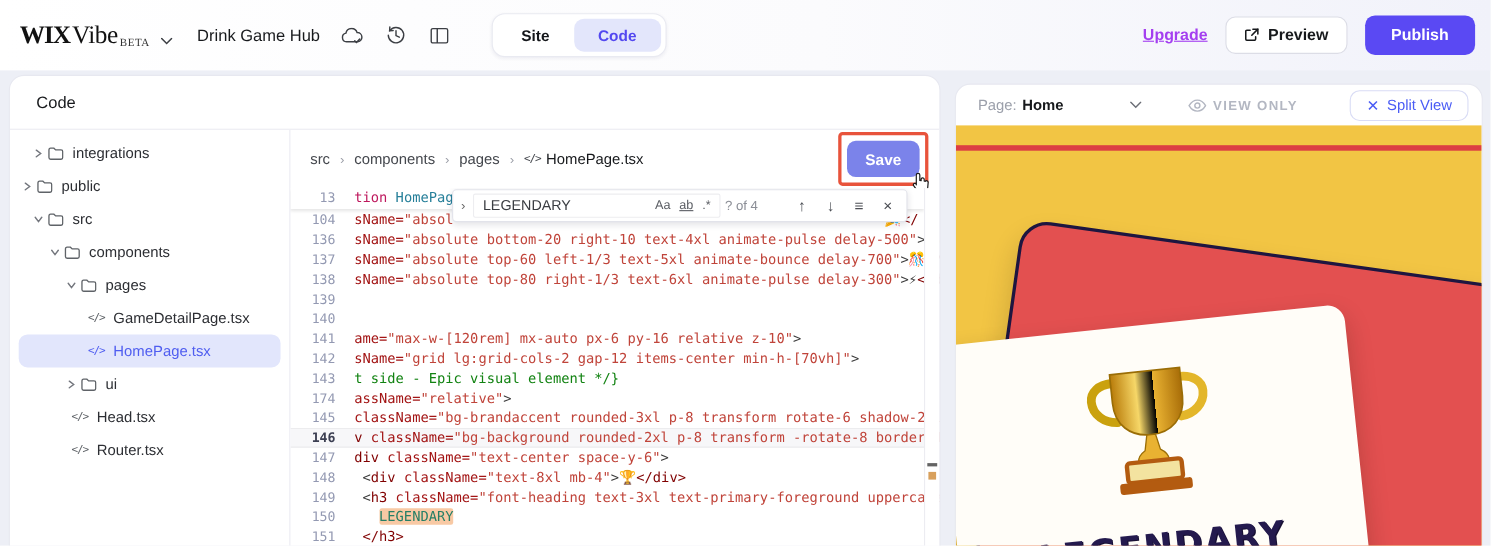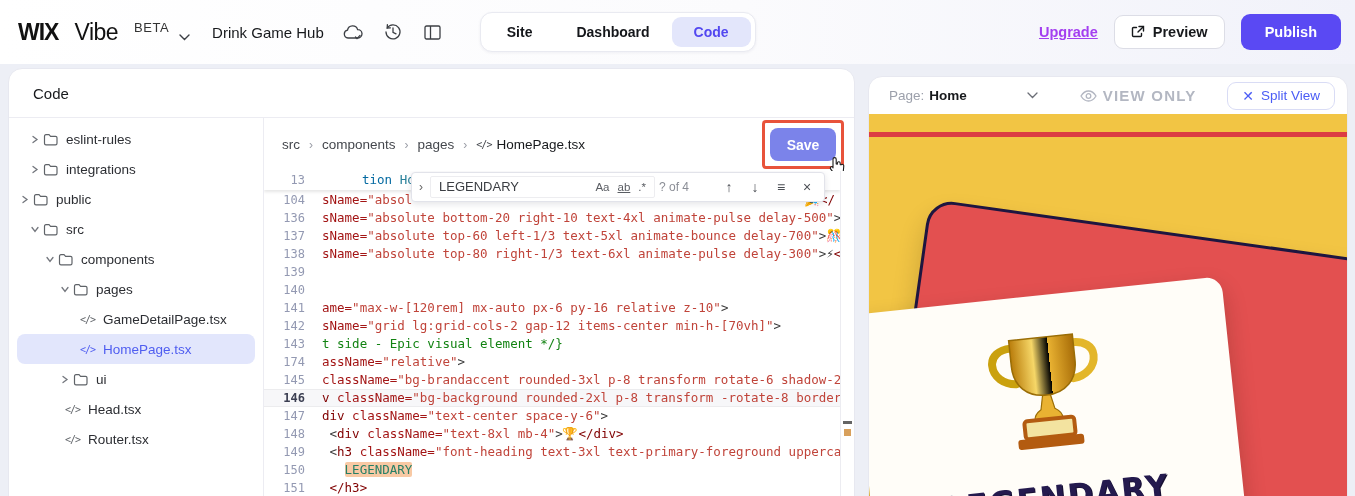--- a/index.html
+++ b/index.html
@@ -2,24 +2,24 @@
 <html><head>
 <meta charset="utf-8">
 <style>
   * { margin:0; padding:0; box-sizing:border-box; }
   html,body { width:1355px; height:496px; overflow:hidden; }
   body { font-family:"Liberation Sans", sans-serif; background:#edeff6; color:#1f2125; }
 
   
   .topbar { height:64px; display:flex; align-items:center; padding:0 14px 0 18px;
             background:linear-gradient(90deg,#ffffff 0%,#fbfbfd 55%,#f1f2fa 100%); }
-  .logo { display:flex; align-items:flex-start; gap:16px; }
+  .logo { display:flex; align-items:flex-end; gap:2px;font-family:Liberation Serif, serif; }
   .logo .wix { font-weight:800; font-size:23px; letter-spacing:-1px; color:#111; }
   .logo .vibe { font-weight:400; font-size:23px; letter-spacing:-.5px; color:#111; }
-  .logo .beta { font-size:13px; letter-spacing:.5px; color:#333; margin-top:1px; }
+  .logo .beta { font-size:10px; letter-spacing:.5px; color:#333; margin-top:1px; }
   .chev { display:inline-block; }
   .logo-chev { margin:10px 0 0 10px; }
   .project-name { margin-left:22px; font-size:15px; color:#17191c; }
   .tb-icons { display:flex; gap:18px; margin-left:18px; align-items:center; }
   .tb-icon { width:22px; height:22px; display:flex; align-items:center; justify-content:center; cursor:pointer; }
   .tab-pill { margin-left:36px; background:#fff; border:1px solid #e9eaf1; border-radius:12px;
               box-shadow:0 1px 3px rgba(40,40,80,.06); display:flex; align-items:center; padding:4px; height:40px; }
   .tab { font-size:14px; font-weight:700; color:#14161a; padding:7px 22px; border-radius:9px; cursor:pointer; }
   .tab.active { background:#e3e6fb; color:#5348f0; }
   .tb-right { margin-left:auto; display:flex; align-items:center; gap:16px; }
@@ -64,21 +64,21 @@
   .ed-code { position:relative; height:calc(100% - 53px); overflow:hidden;
              font-family:"DejaVu Sans Mono",monospace; font-size:12.5px; line-height:18px; }
   .code-scroll { padding-top:20px; }
   .cline { display:flex; height:18px; white-space:pre; }
   .cline .gut { width:58px; flex:none; text-align:right; padding-right:17px; color:#9399b2; font-size:12px; }
   .cline .src { flex:1; overflow:hidden; }
   .cline.current { background:#f7f7f9; box-shadow:inset 0 1px 0 #ececee, inset 0 -1px 0 #ececee; }
   .cline.current .gut { color:#3c3f52; font-weight:700; }
   .sticky-line { position:absolute; top:0; left:0; right:14px; height:19px; background:#fff; z-index:3;
                  box-shadow:0 2px 3px rgba(0,0,0,.10); }
-  .tk-kw { color:#0369a1;margin-left:40px; } .tk-fn { color:#267f99; } .tk-attr { color:#a31515; }
+  .tk-kw { color:#be185d; } .tk-fn { color:#267f99; } .tk-attr { color:#a31515; }
   .tk-str { color:#c0443a; } .tk-tag { color:#800000; } .tk-pun { color:#3b3b3b; }
   .tk-cmt { color:#128312; } .tk-em { color:#3b3b3b; } .tk-pln { color:#267f66; }
   .tk-match { color:#267f66; background:#f8c9a4; border-radius:2px; }
   .gapseg { display:inline-block; }
 
   
   .find-widget { position:absolute; z-index:5; top:1px; left:147px; width:414px; height:30px; background:#fff;
                  border:1px solid #e2e3ea; border-radius:4px; box-shadow:0 2px 6px rgba(30,30,60,.12);
                  display:flex; align-items:center; font-family:"Liberation Sans",sans-serif; }
   .fw-collapse { width:18px; display:flex; justify-content:center; color:#666; font-size:12px; cursor:pointer; }
@@ -98,21 +98,21 @@
   .sb-match { position:absolute; top:258px; right:3px; width:7px; height:7px; background:#d8a05c; }
 
   
   .preview-window { position:absolute; left:868px; top:12px; width:480px; height:432px; background:#fff;
                     border:1px solid #e7e8f0; border-radius:14px 14px 0 0; overflow:hidden; }
   .pv-header { height:37px; display:flex; align-items:center; padding:0 12px 0 20px;border-radius:15px; }
   .pv-page-label { font-size:13.5px; color:#9ca0ab; }
   .pv-page-value { font-size:13.5px; font-weight:700; color:#17191c; margin-left:5px; }
   .pv-chev { margin-left:60px; }
   .pv-viewonly { display:flex; align-items:center; gap:6px; margin-left:42px; color:#b3b7c2;
-                 font-size:15px; font-weight:700; letter-spacing:1.2px; }
+                 font-size:12px; font-weight:700; letter-spacing:1.2px; }
   .btn-splitview { margin-left:auto; display:flex; align-items:center; gap:7px; background:#fff;
                    border:1px solid #d9dcf5; border-radius:9px; padding:5px 14px; font-size:13.5px;
                    color:#4a5cf5; cursor:pointer; }
   .btn-splitview .x { font-size:14px; }
 
   .pv-site { position:relative; height:calc(100% - 37px); background:#f2c544; overflow:hidden; }
   .site-title { padding:22px 0 0 22px; font-size:25px; font-weight:800; letter-spacing:2px; color:#241a4e;
                 font-family:"DejaVu Sans",sans-serif;
                 text-shadow:1px 1px 0 #1a123a; }
   .site-divider { margin-top:18px; height:5px; background:#dc3d43; }
@@ -159,21 +159,20 @@
     </span>
     <span class="tb-icon">
       <svg width="17" height="15" viewBox="0 0 17 15">
           <rect x="1" y="1" width="15" height="13" rx="1.5" fill="none" stroke="#3c3f44" stroke-width="1.3"></rect>
           <line x1="6.5" y1="1" x2="6.5" y2="14" stroke="#3c3f44" stroke-width="1.3"></line>
         </svg>
     </span>
   </div>
   <div class="tab-pill">
     <div class="tab">Site</div>
-    <div class="tab">Dashboard</div>
     <div class="tab active">Code</div>
   </div>
   <div class="tb-right">
     <span class="upgrade">Upgrade</span>
     <button class="btn-preview">
       <span>
         <svg width="14" height="14" viewBox="0 0 14 14">
             <path d="M5.5 2.5 H2.5 a1 1 0 0 0 -1 1 v7 a1 1 0 0 0 1 1 h7 a1 1 0 0 0 1 -1 V8.5" fill="none" stroke="#17191c" stroke-width="1.4" stroke-linecap="round"></path>
             <polyline points="8,1.5 12.5,1.5 12.5,6" fill="none" stroke="#17191c" stroke-width="1.4" stroke-linecap="round"></polyline>
             <line x1="12.3" y1="1.7" x2="7" y2="7" stroke="#17191c" stroke-width="1.4" stroke-linecap="round"></line>
@@ -186,33 +185,20 @@
 </div>
 
 <div class="workspace">
 
   <div class="code-window">
     <div class="cw-header">
       <span>Code</span>
     </div>
     <div class="cw-body">
       <div class="tree" id="file-tree">
-          <div class="tree-row" style="padding-left: 18px;">
-            <span class="tchev">
-              <svg width="8" height="9" viewBox="0 0 8 9" style="">
-                <polyline points="2,1.5 6,4.5 2,7.5" fill="none" stroke="#74777e" stroke-width="1.3" stroke-linecap="round"></polyline>
-              </svg>
-            </span>
-            <span class="ticon">
-              <svg width="15" height="13" viewBox="0 0 15 13">
-                <path d="M1.5 3.5 q0 -1.8 1.5 -1.8 h3 l1.6 1.6 h4.9 q1.5 0 1.5 1.5 v5.4 q0 1.6 -1.5 1.6 h-9.5 q-1.5 0 -1.5 -1.6 Z" fill="none" stroke="#5f6368" stroke-width="1.2"></path>
-              </svg>
-            </span>
-            <span>eslint-rules</span>
-          </div>
           <div class="tree-row" style="padding-left: 18px;">
             <span class="tchev">
               <svg width="8" height="9" viewBox="0 0 8 9" style="">
                 <polyline points="2,1.5 6,4.5 2,7.5" fill="none" stroke="#74777e" stroke-width="1.3" stroke-linecap="round"></polyline>
               </svg>
             </span>
             <span class="ticon">
               <svg width="15" height="13" viewBox="0 0 15 13">
                 <path d="M1.5 3.5 q0 -1.8 1.5 -1.8 h3 l1.6 1.6 h4.9 q1.5 0 1.5 1.5 v5.4 q0 1.6 -1.5 1.6 h-9.5 q-1.5 0 -1.5 -1.6 Z" fill="none" stroke="#5f6368" stroke-width="1.2"></path>
               </svg>

